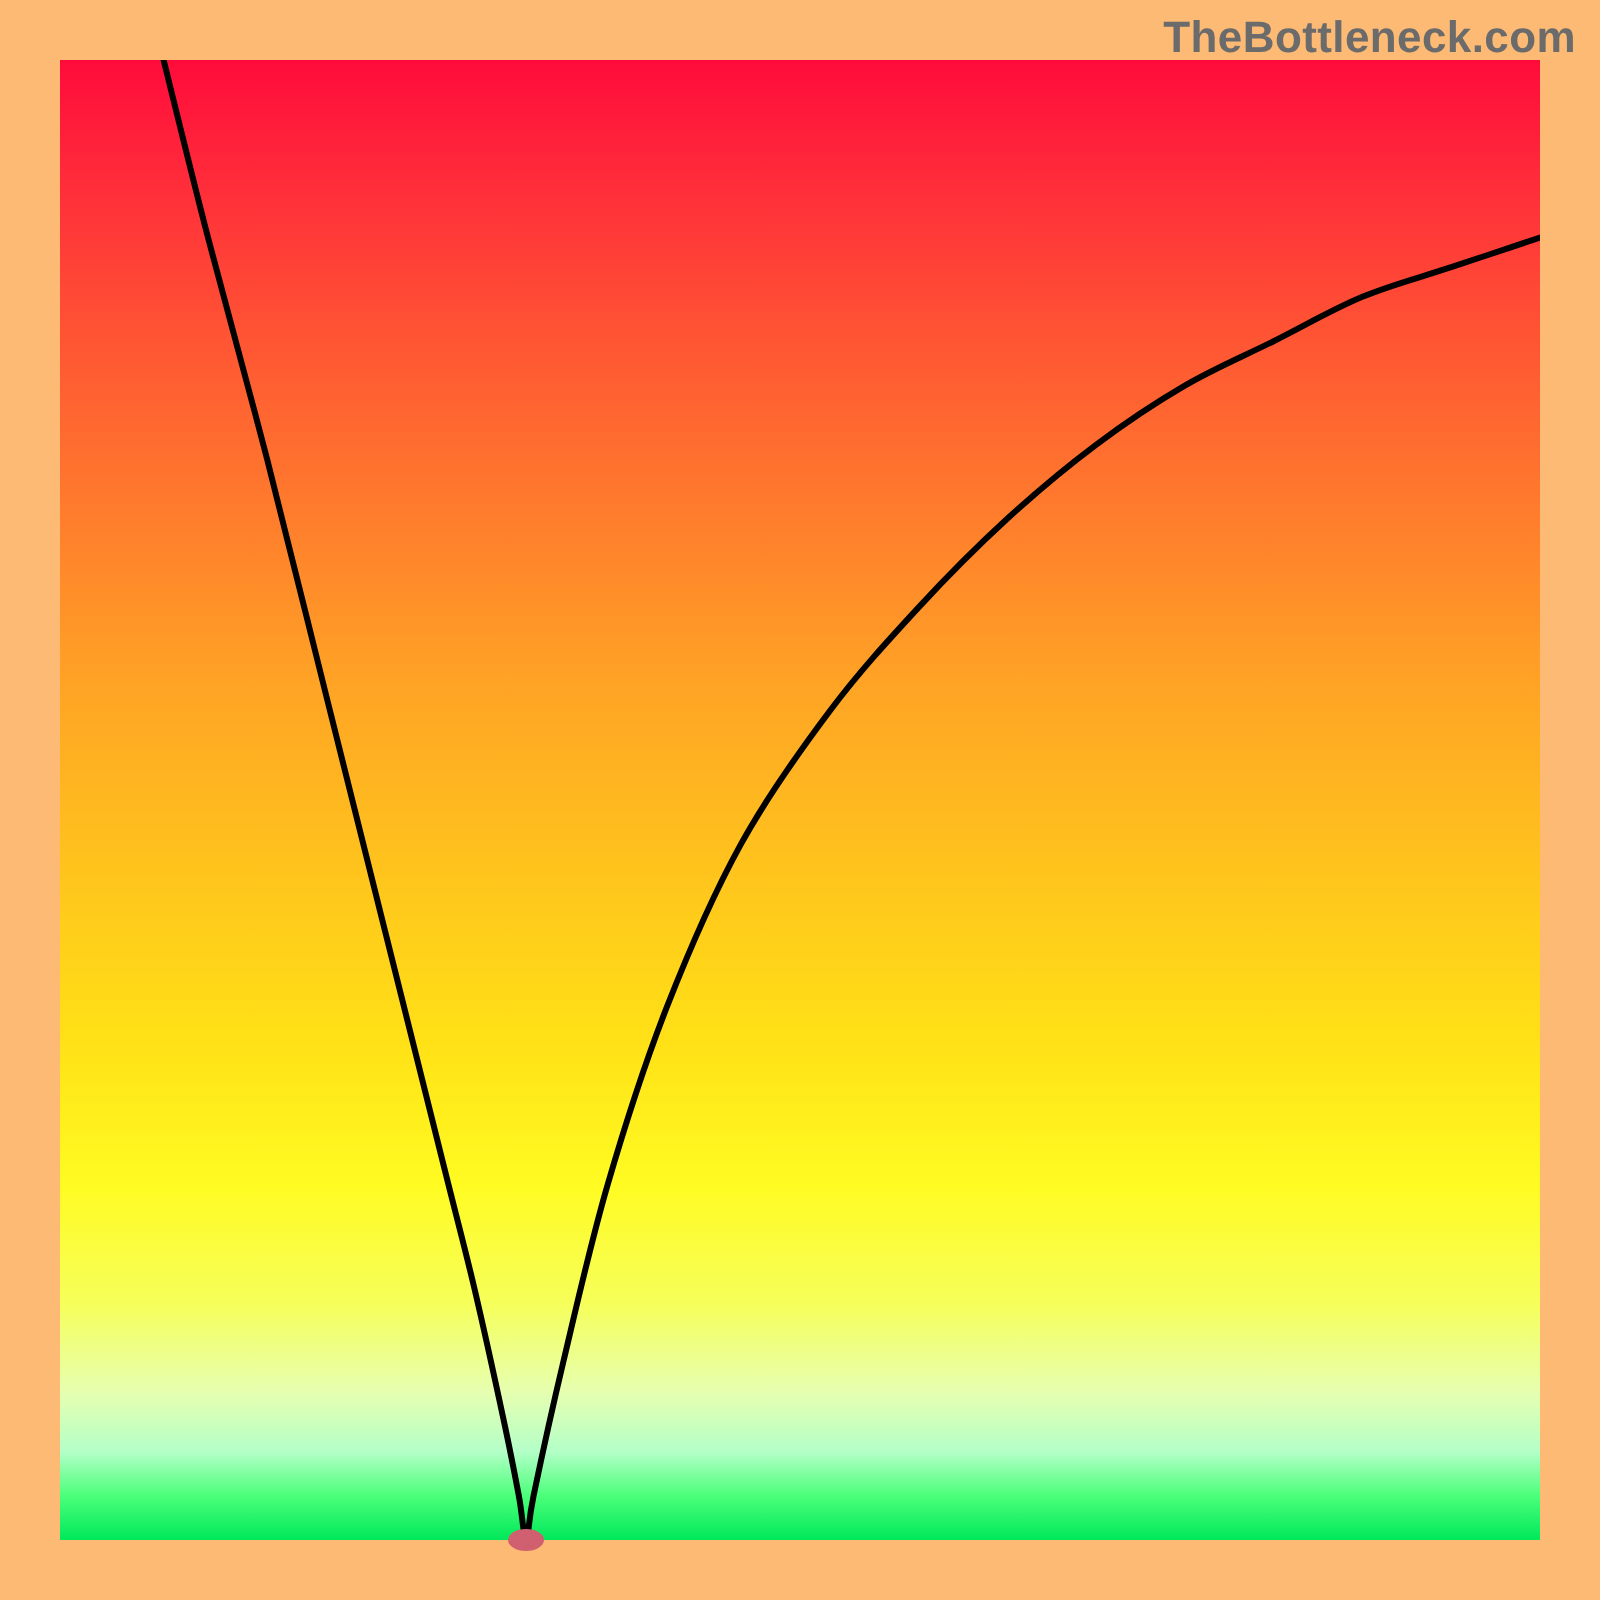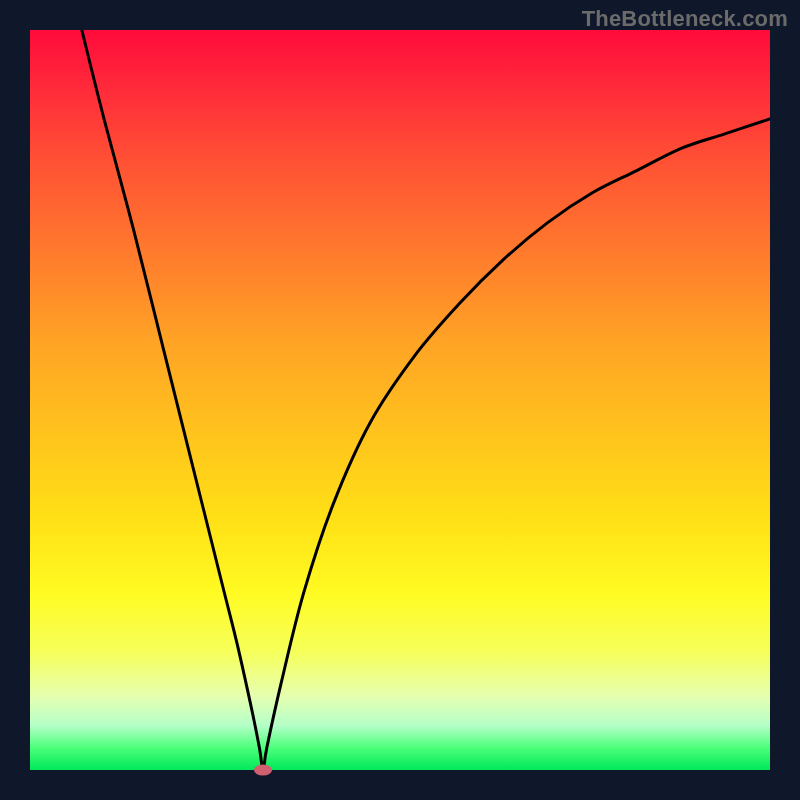--- a/index.html
+++ b/index.html
@@ -1,21 +1,21 @@
 <!DOCTYPE html>
 <html><head>
 <meta charset="utf-8">
 <style>
   * { margin: 0; padding: 0; box-sizing: border-box; }
   html, body { width: 800px; height: 800px; overflow: hidden; background: #000; }
   .frame {
     position: relative;
     width: 800px;
     height: 800px;
-    background: #0f172a;
+    background: #fdba74;
   }
   .plot-area {
     position: absolute;
     left: 30px;
     top: 30px;
     width: 740px;
     height: 740px;
     background: linear-gradient(to bottom,
       #ff0b3b 0%,
       #ff2b3a 8%,

